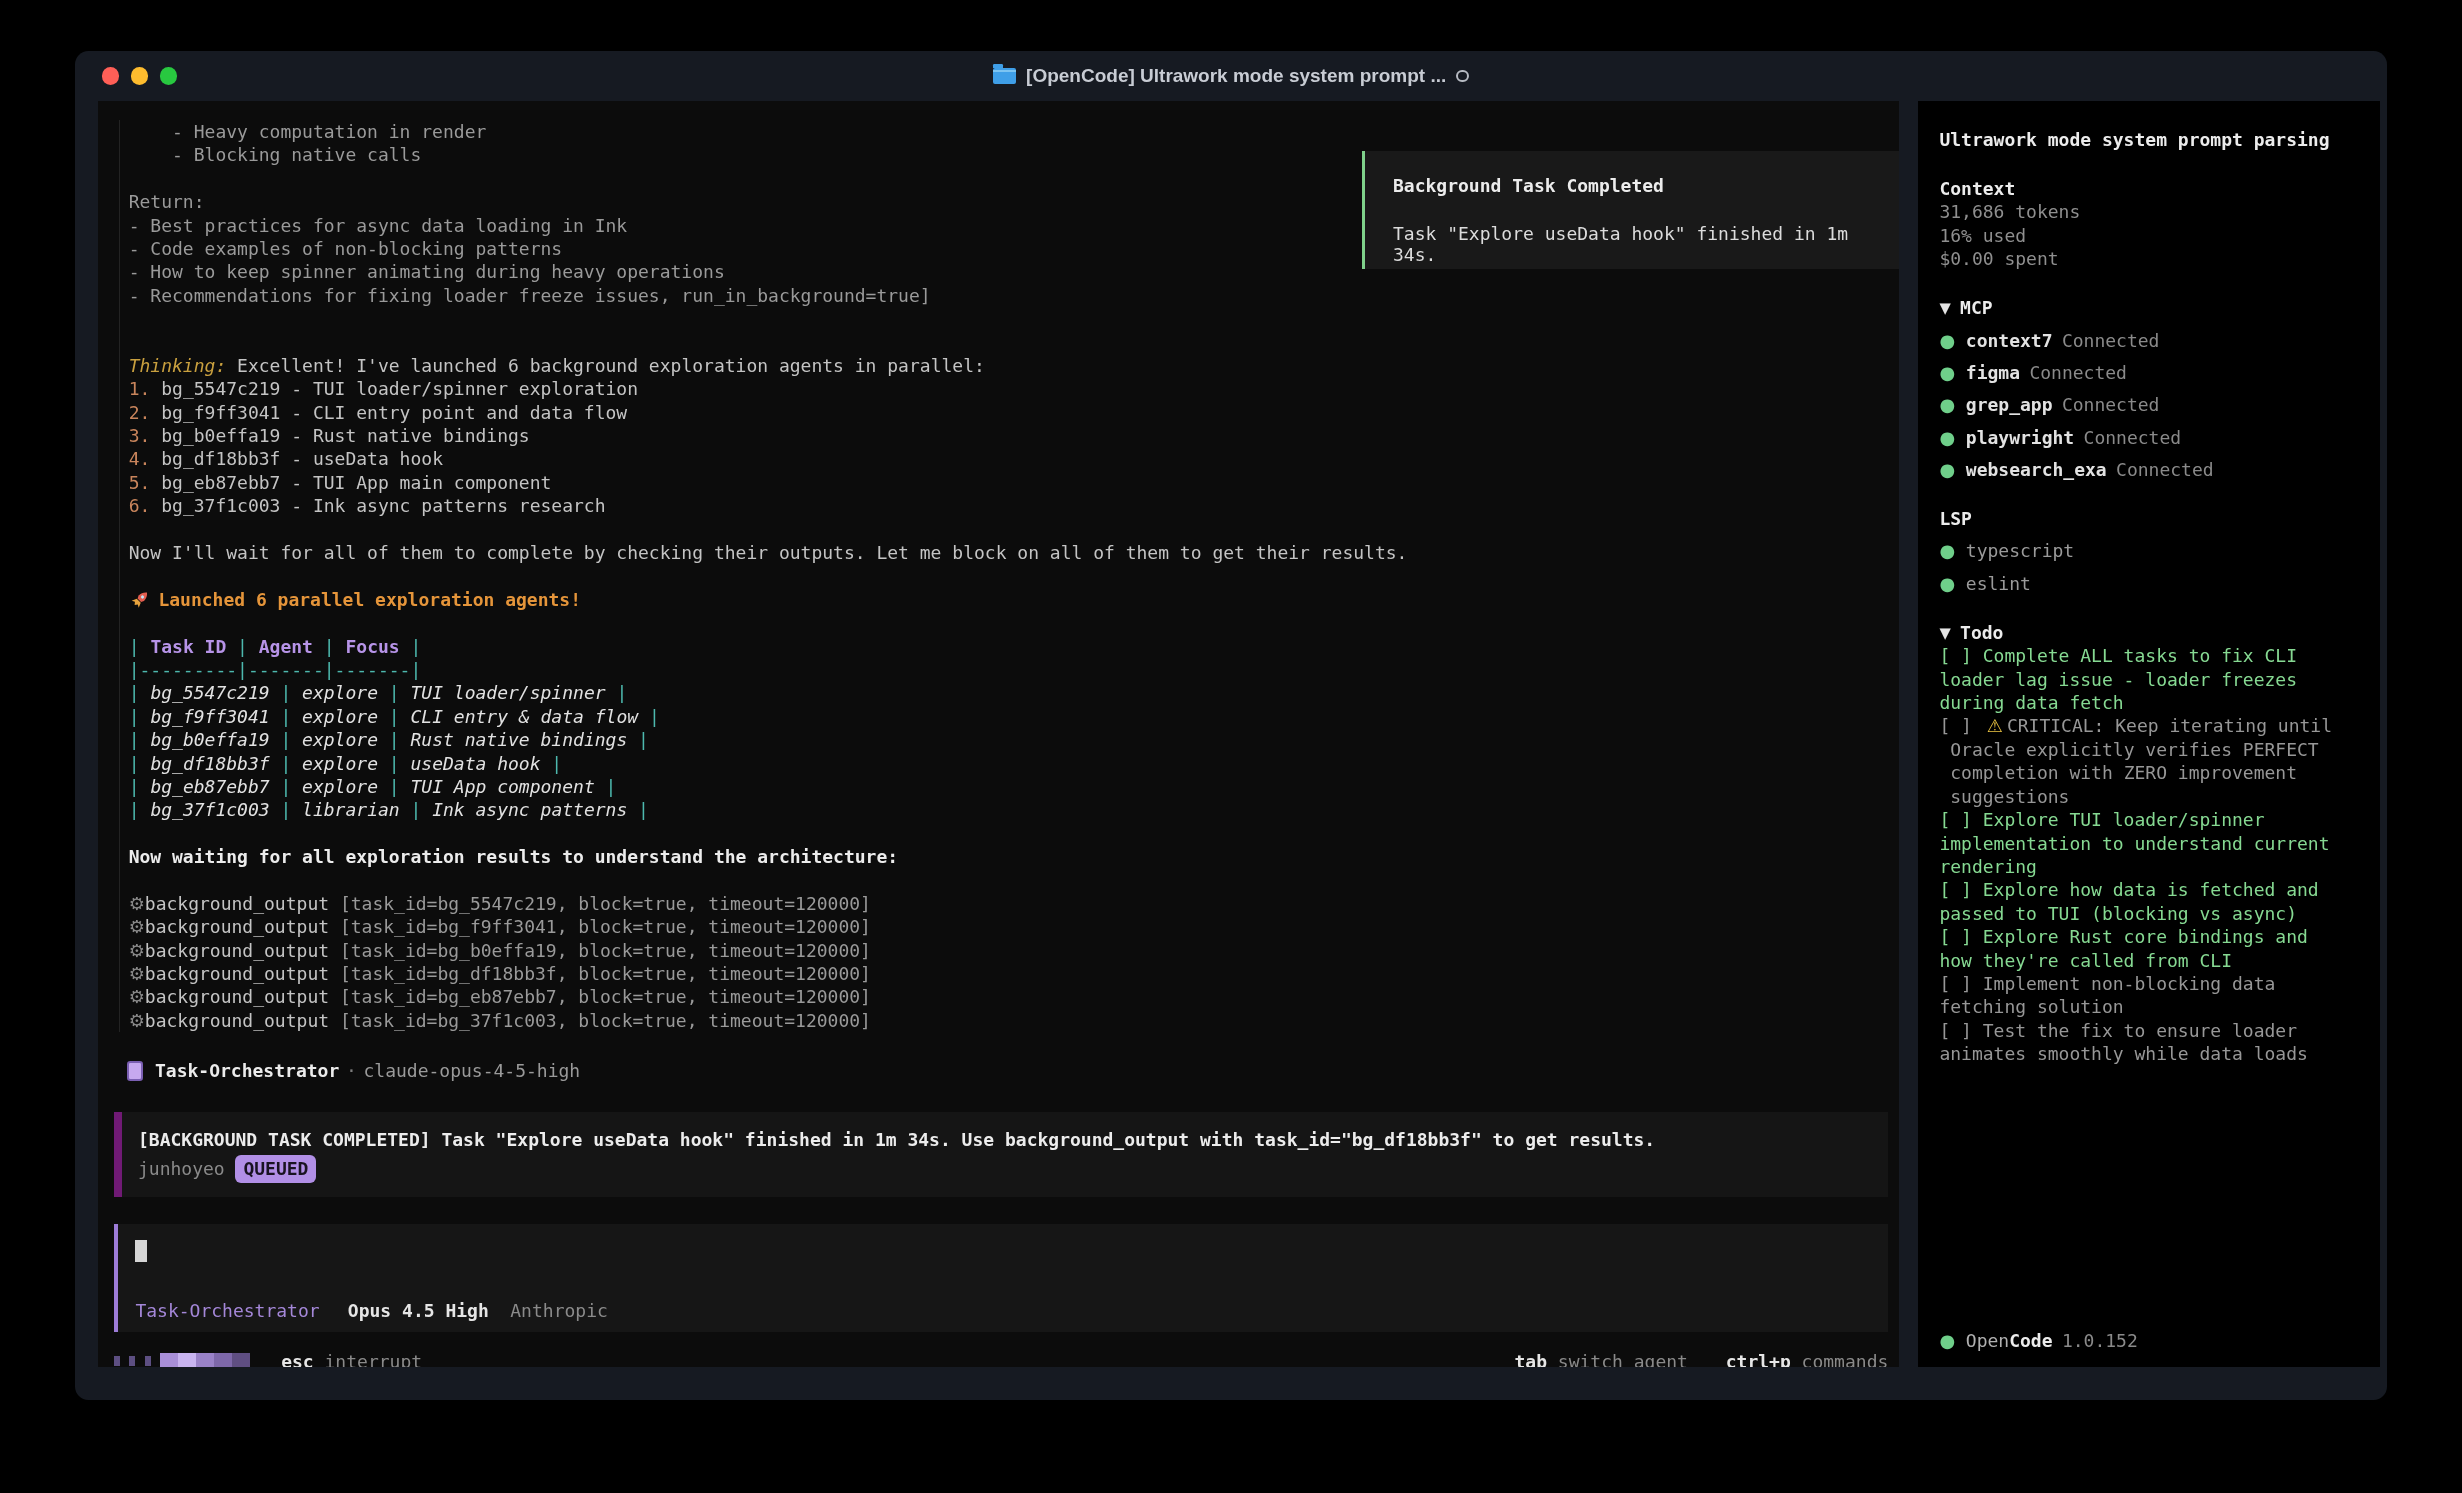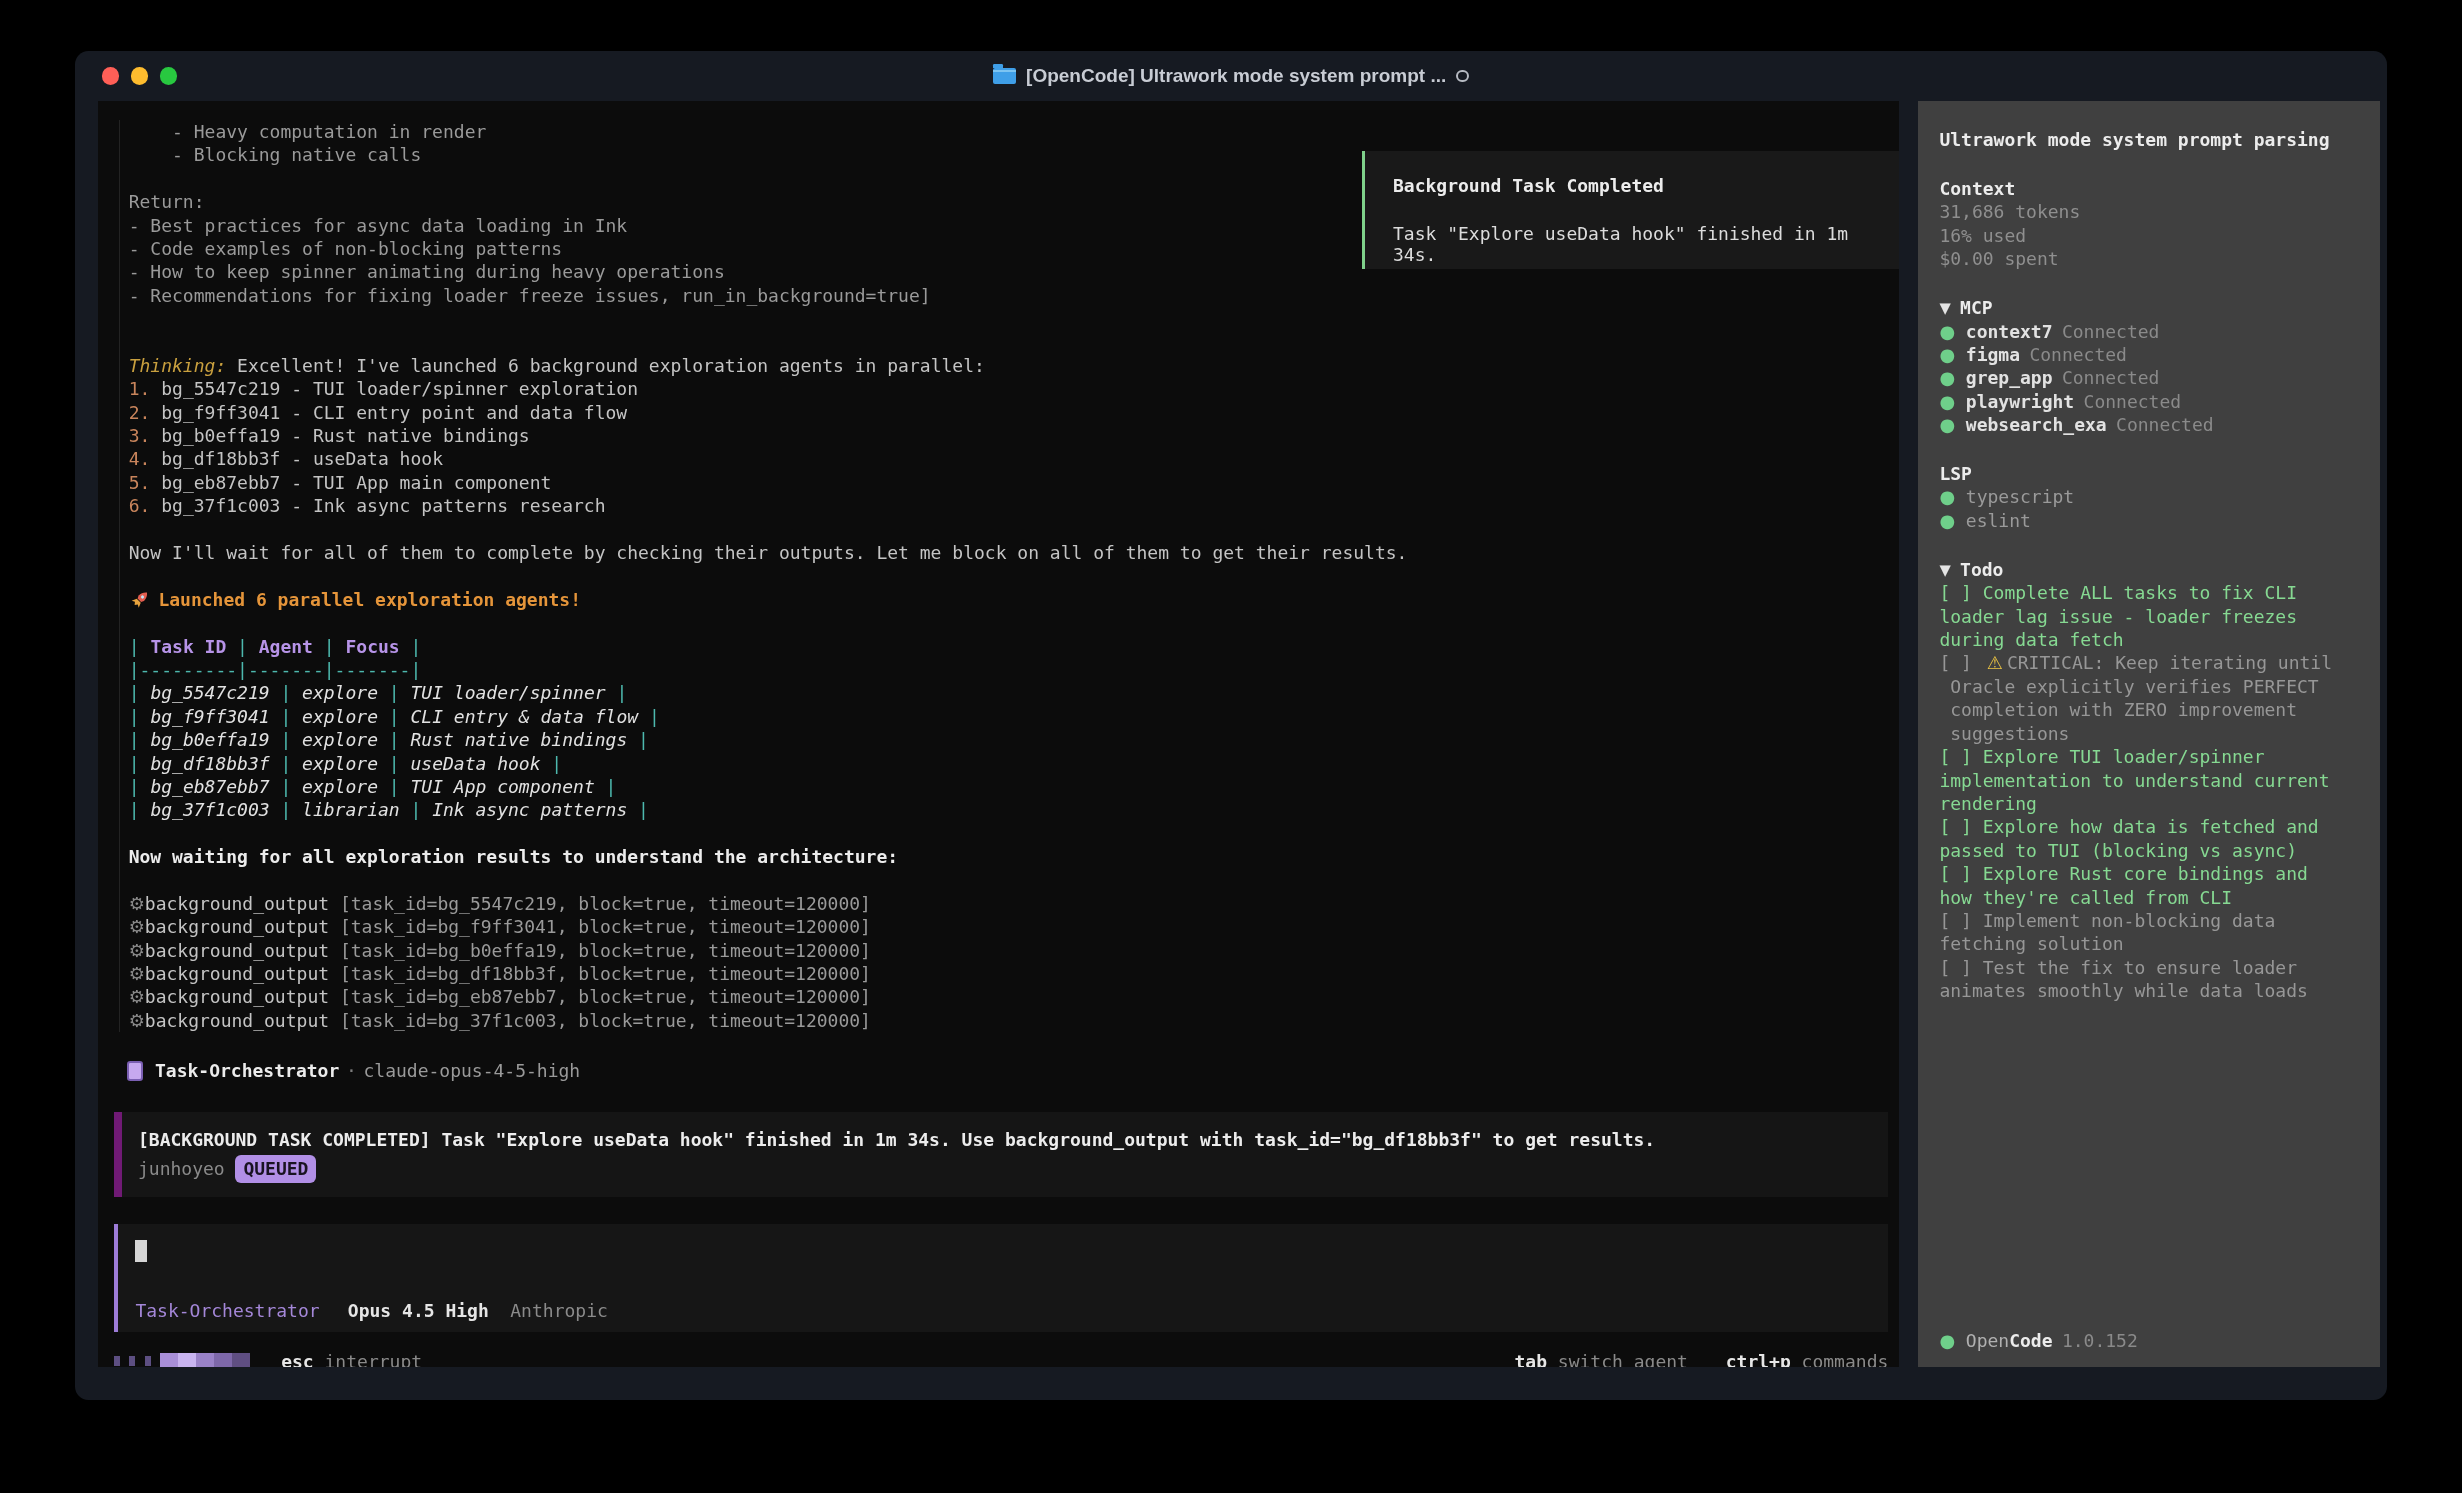--- a/index.html
+++ b/index.html
@@ -18,21 +18,21 @@
   .title-center { height:50px; display:flex; align-items:center; justify-content:center; gap:10px;
                   font-family:"Liberation Sans", sans-serif; font-weight:bold; font-size:19px; color:#c8ccd4;border-radius:11px; }
   .folder-icon { position:relative; width:23px; height:16.7px; background:#3f9fe8; border-radius:2px; display:inline-block; }
   .folder-icon::before { content:""; position:absolute; top:-3.3px; left:0; width:10px; height:4px;
                          background:#3f9fe8; border-radius:1.3px 1.3px 0 0; }
   .folder-icon::after { content:""; position:absolute; top:2.7px; left:0; right:0; height:2px; background:#7cc4f2; }
   .circle-icon { width:12.7px; height:12.7px; border:2px solid #b6bac2; border-radius:50%; display:inline-block; }
 
   
   .main { position:absolute; left:23px; top:50px; width:1801px; height:1266px; background:#0c0c0c; overflow:hidden; }
-  .sidebar { position:absolute; left:1843px; top:50px; width:462px; height:1266px; background:#404040;
+  .sidebar { position:absolute; left:1843px; top:50px; width:462px; height:1266px; background:#000000;
              font-size:18px; line-height:23.4px; overflow:hidden; }
 
   
   .transcript { margin:19px 13.4px 0 21px; border-left:1.3px solid #232323; padding-left:8.7px;
                 font-size:18px; line-height:23.4px; white-space:pre; color:#9a9a9a; }
   .tline { height:23.4px; }
   .t-gray  { color:#9a9a9a; }
   .t-lgray { color:#c4c4c4; }
   .t-bwhite{ color:#ececec; font-weight:bold; }
   .t-gold  { color:#c9a03f; font-style:italic; }
@@ -89,21 +89,21 @@
   .notif-body { margin-top:27px; color:#dcdcdc; }
 
   
   .side-inner { padding:27px 19px 0 21.4px; }
   .side-title { color:#ececec; font-weight:bold; }
   .side-sec-head { color:#ececec; font-weight:bold; }
   .side-h-ctx { margin-top:25.4px; }
   .side-gray { color:#8f8f8f; }
   .side-sec { margin-top:25.4px; }
   .tri { color:#e4e4e4; font-size:14.7px; margin-right:9.4px; vertical-align:1.3px; font-family:"DejaVu Sans", sans-serif; }
-  .side-item { white-space:pre; }
+  .side-item { white-space:pre;margin-top:9px; }
   .dot { color:#6fcf8a; margin-right:10.7px; font-family:"DejaVu Sans", sans-serif; }
   .mcp-name { color:#e2e2e2; font-weight:bold; }
   .mcp-status { color:#8a8a8a; margin-left:9.4px; }
   .lsp-name { color:#9a9a9a; }
   .todo-list { margin-top:0; }
   .todo-item { white-space:pre-wrap; width:422px; }
   .todo-green { color:#86d992; }
   .todo-gray { color:#979797; }
   .warn-icon { color:#eec643; font-family:"DejaVu Sans", sans-serif; margin:0 4px; }
   .side-footer { position:absolute; left:21.4px; bottom:14.7px; font-size:18px; }

